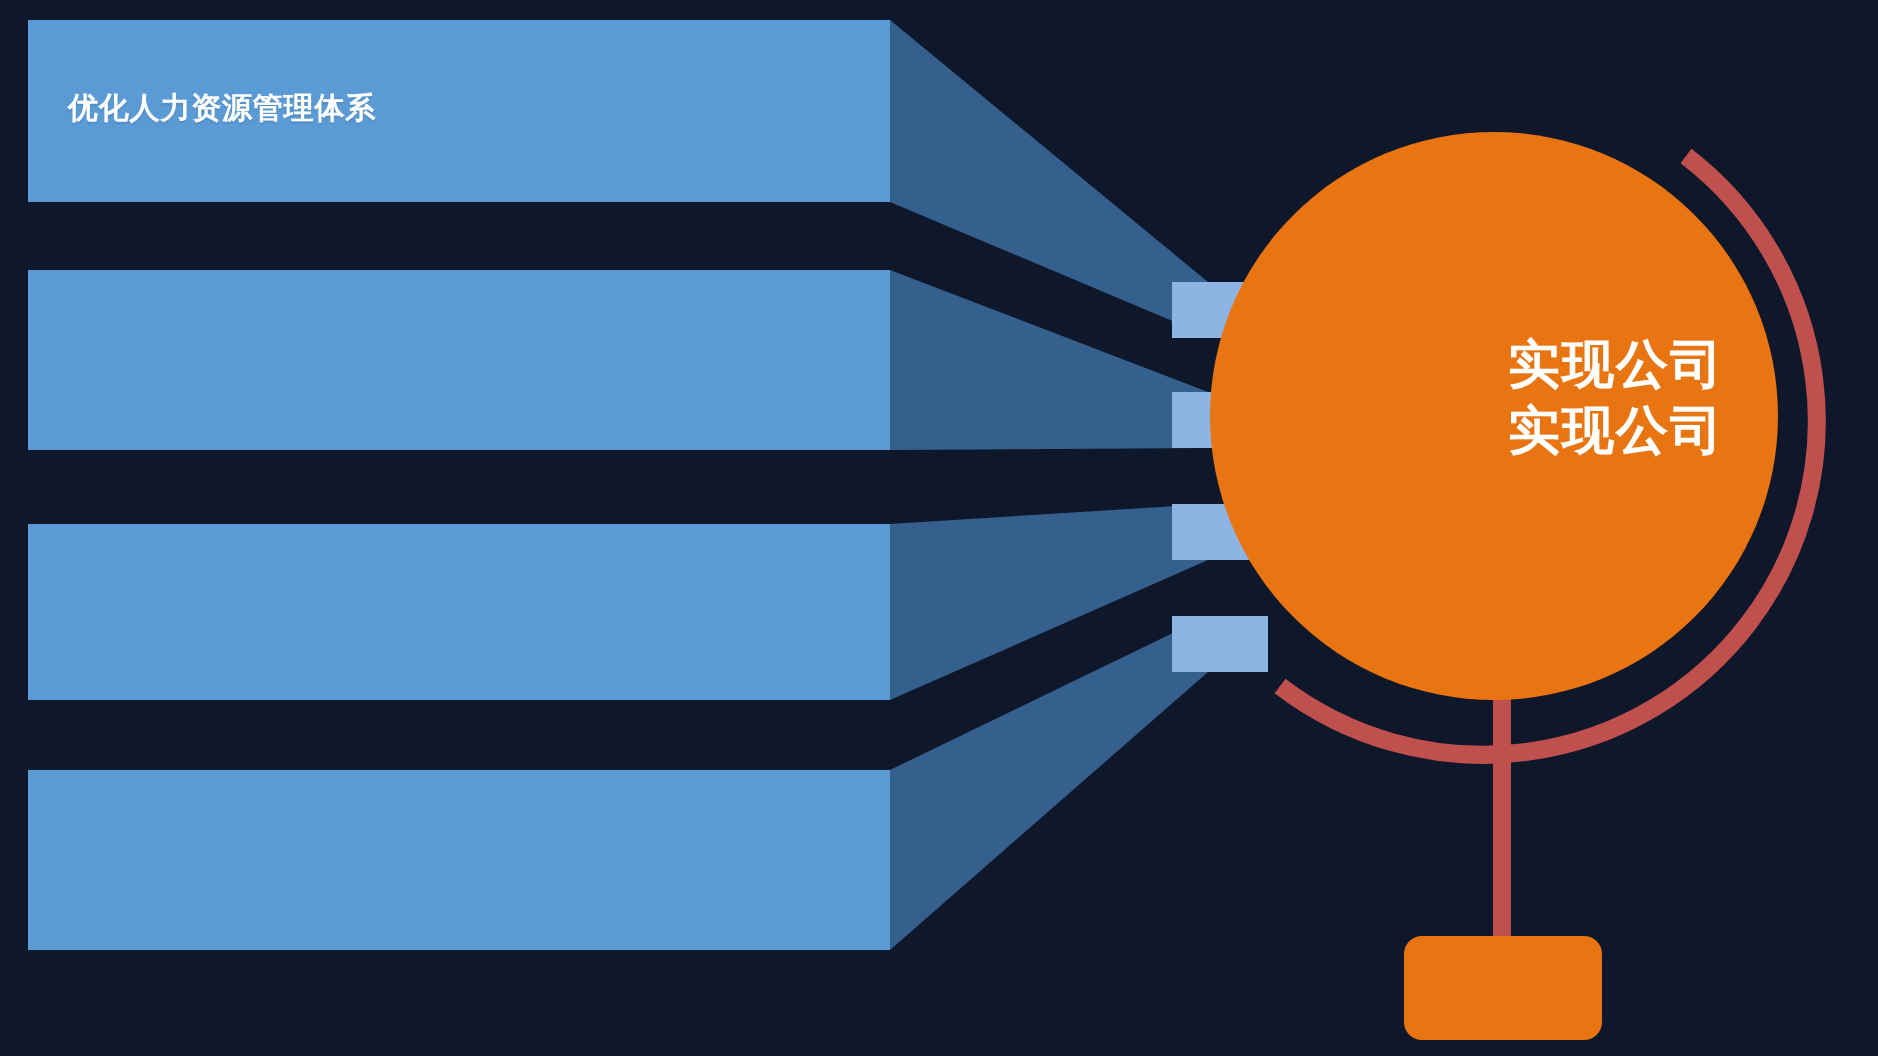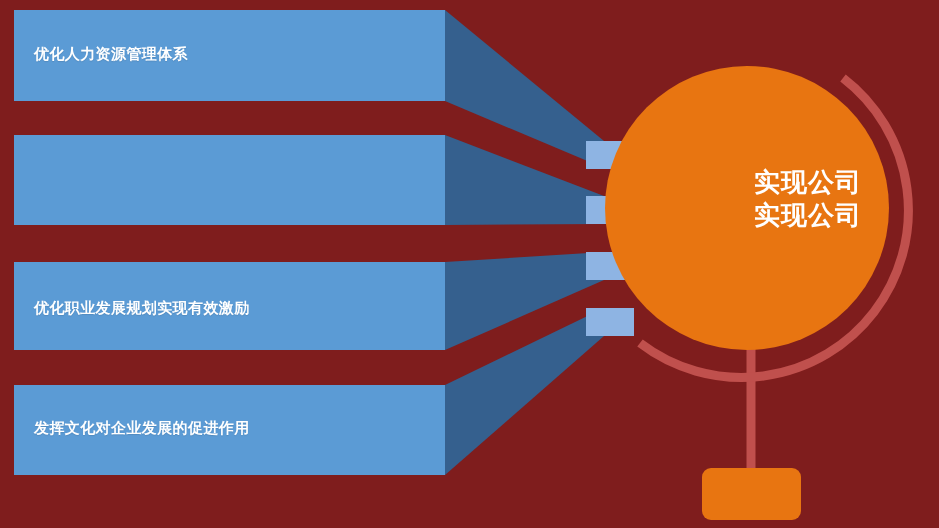--- a/index.html
+++ b/index.html
@@ -7,21 +7,21 @@
     padding: 0;
     background: #ffffff;
   }
   body {
     font-family: "Liberation Sans", "DejaVu Sans", sans-serif;
   }
   #canvas {
     position: relative;
     width: 939px;
     height: 528px;
-    background: #7f1d1d;
+    background: #0f172a;
     overflow: hidden;
   }
   .layer-svg {
     position: absolute;
     left: 0;
     top: 0;
     width: 939px;
     height: 528px;
   }
   .bar-label {
@@ -80,21 +80,19 @@
 
     <line x1="751" y1="330" x2="751" y2="478" stroke="#C0504D" stroke-width="9"></line>
     <rect x="702" y="468" width="99" height="52" rx="9" ry="9" fill="#E87511"></rect>
 
     <path d="M 843 78 A 152 152 0 1 1 640 343" fill="none" stroke="#C0504D" stroke-width="9" stroke-linecap="butt"></path>
 
     <circle cx="747" cy="208" r="142" fill="#E87511"></circle>
   </svg>
 
   <div class="bar-label" style="left:34px; top:45px;">优化人力资源管理体系</div>
-  <div class="bar-label" style="left:34px; top:299px;">优化职业发展规划实现有效激励</div>
-  <div class="bar-label" style="left:34px; top:419px;">发挥文化对企业发展的促进作用</div>
 
   <div class="hub-label" style="left:632px; top:166px;">
     <span>实现公司</span>
     <span>实现公司</span>
   </div>
 
 </div>
 
 </body></html>

